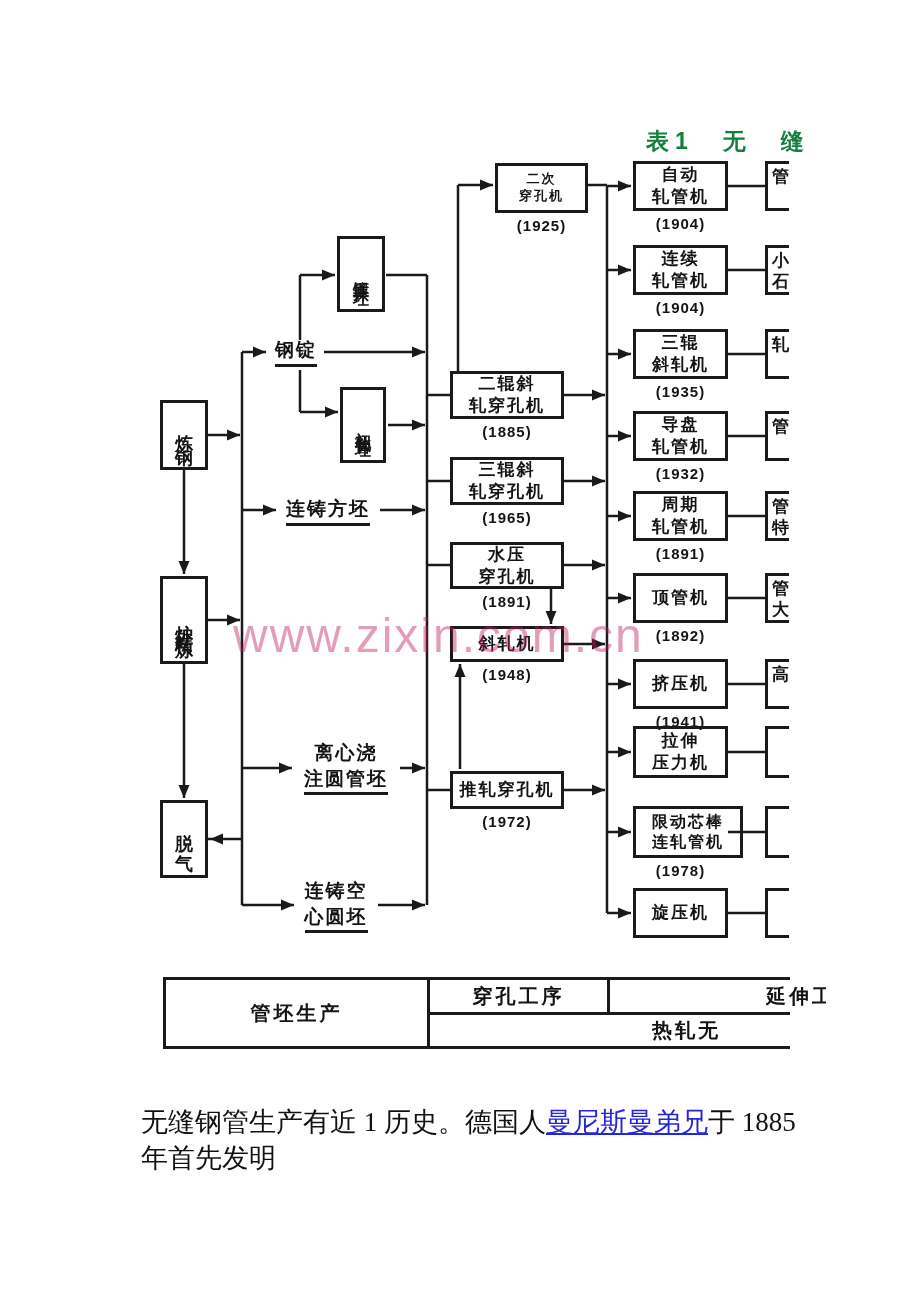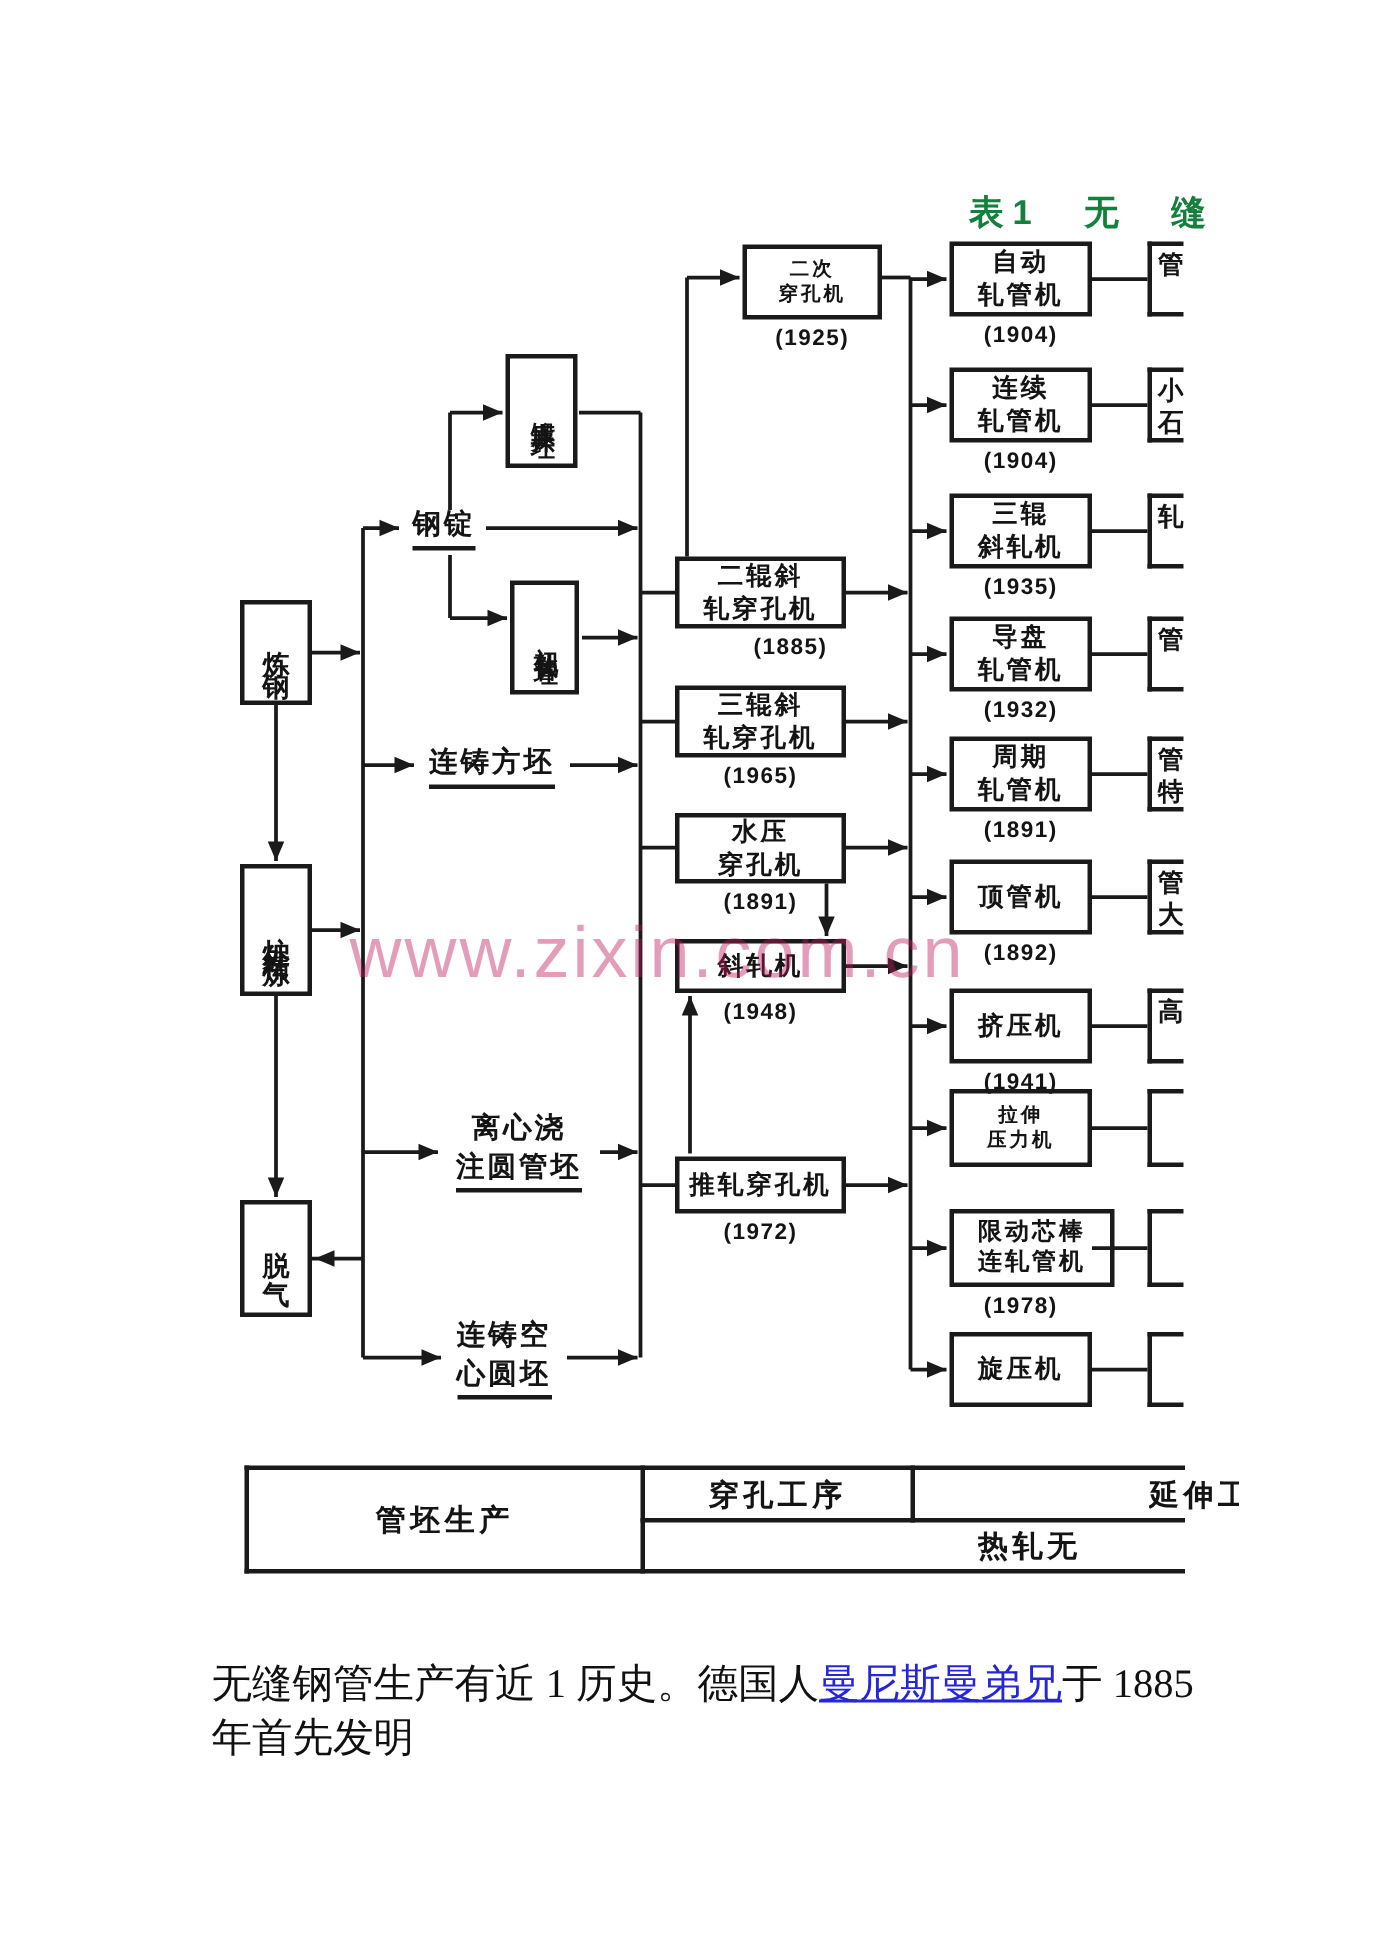--- a/index.html
+++ b/index.html
@@ -58,21 +58,21 @@
       <div class="blabel" style="left: 296px; top: 878px; width: 80px; position: absolute;"><span style="display: inline-block;">连铸空</span><br><span class="ul" style="display: inline-block;">心圆坯</span></div>
       <div class="node" style="left: 495px; top: 163px; width: 93px; height: 50px; font-size: 13px; position: absolute;">
         <span class="ln">二次</span>
         <span class="ln">穿孔机</span>
       </div>
       <div class="year" style="left: 483px; top: 217px; width: 117px; position: absolute;">(1925)</div>
       <div class="node" style="left: 450px; top: 371px; width: 114px; height: 48px; font-size: 17px; position: absolute;">
         <span class="ln">二辊斜</span>
         <span class="ln">轧穿孔机</span>
       </div>
-      <div class="year" style="left: 458px; top: 423px; width: 138px; position: absolute;">(1885)</div>
+      <div class="year" style="left: 438px; top: 423px; width: 138px; position: absolute;">(1885)</div>
       <div class="node" style="left: 450px; top: 457px; width: 114px; height: 48px; font-size: 17px; position: absolute;">
         <span class="ln">三辊斜</span>
         <span class="ln">轧穿孔机</span>
       </div>
       <div class="year" style="left: 438px; top: 509px; width: 138px; position: absolute;">(1965)</div>
       <div class="node" style="left: 450px; top: 542px; width: 114px; height: 47px; font-size: 17px; position: absolute;">
         <span class="ln">水压</span>
         <span class="ln">穿孔机</span>
       </div>
       <div class="year" style="left: 438px; top: 593px; width: 138px; position: absolute;">(1891)</div>
@@ -117,21 +117,21 @@
       <div class="node" style="left: 633px; top: 573px; width: 95px; height: 50px; font-size: 17px; position: absolute;">
         <span class="ln">顶管机</span>
       </div>
       <div class="year" style="left: 621px; top: 627px; width: 119px; position: absolute;">(1892)</div>
       <div class="frag" style="left: 765px; top: 573px; width: 24px; height: 50px; position: absolute;"><span>管</span><br><span>大</span><br></div>
       <div class="node" style="left: 633px; top: 659px; width: 95px; height: 50px; font-size: 17px; position: absolute;">
         <span class="ln">挤压机</span>
       </div>
       <div class="year" style="left: 621px; top: 713px; width: 119px; position: absolute; text-decoration: underline;">(1941)</div>
       <div class="frag" style="left: 765px; top: 659px; width: 24px; height: 50px; position: absolute;"><span>高</span><br></div>
-      <div class="node" style="left: 633px; top: 726px; width: 95px; height: 52px; font-size: 13px; position: absolute;">
+      <div class="node" style="left: 633px; top: 726px; width: 95px; height: 52px; font-size: 17px; position: absolute;">
         <span class="ln">拉伸</span>
         <span class="ln">压力机</span>
       </div>
       <div class="frag" style="left: 765px; top: 726px; width: 24px; height: 52px; position: absolute;"></div>
       <div class="node" style="left: 633px; top: 806px; width: 110px; height: 52px; font-size: 16px; position: absolute;">
         <span class="ln">限动芯棒</span>
         <span class="ln">连轧管机</span>
       </div>
       <div class="year" style="left: 621px; top: 862px; width: 119px; position: absolute;">(1978)</div>
       <div class="frag" style="left: 765px; top: 806px; width: 24px; height: 52px; position: absolute;"></div>

